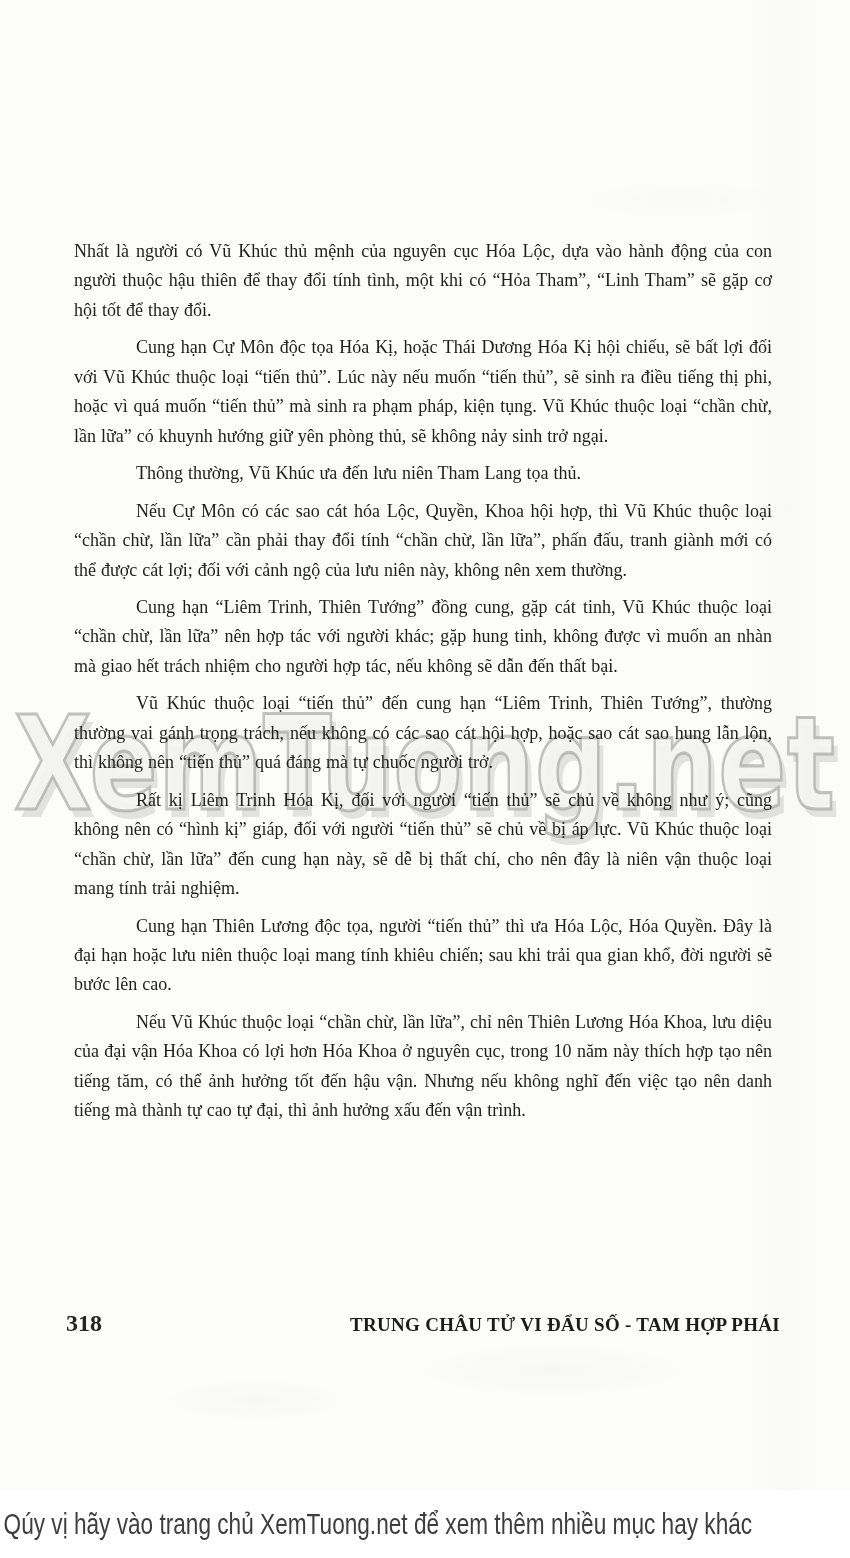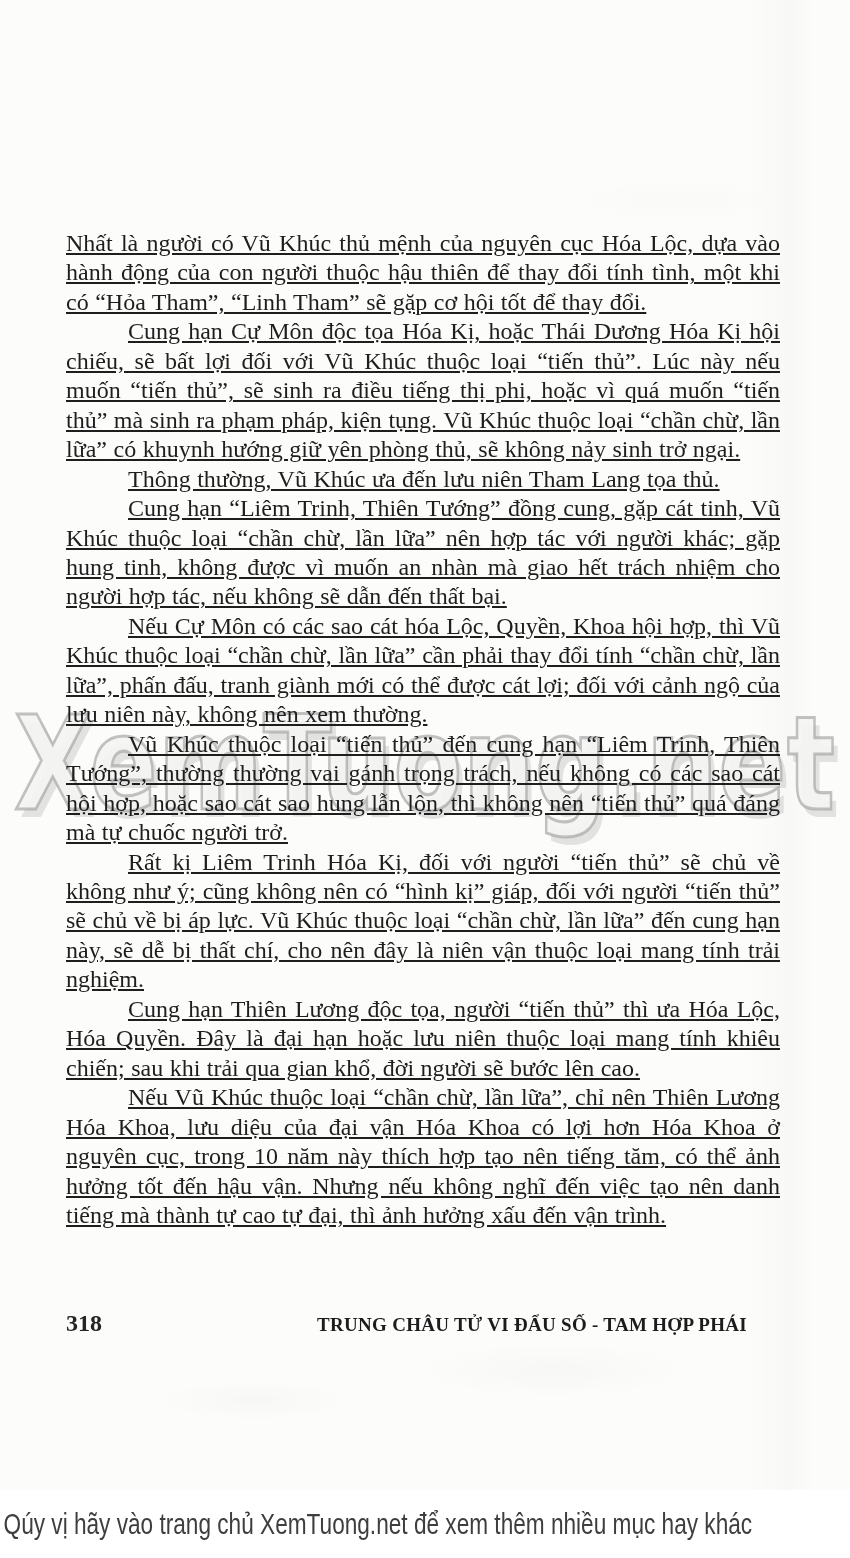--- a/index.html
+++ b/index.html
@@ -45,27 +45,26 @@
     pointer-events: none;
   }
 
   
   .text-block {
     position: absolute;
     left: 66px; right: 70px; top: 229px;
     z-index: 2;
   }
   .para {
-    margin: 0;
-    font-size: 24px;
+    margin: 8px;
+    font-size: 18px;
     line-height: 29.45px;
     text-align: justify;
     color: #1e1e1e;
     word-spacing: 0.5px;
-    text-decoration: underline;
   }
   .para.indent { text-indent: 62px; }
 
   
   .footer {
     position: absolute;
     left: 66px; right: 70px; top: 1310px;
     z-index: 2;
     display: flex;
     justify-content: space-between;
@@ -75,21 +74,20 @@
     font-weight: bold;
     font-size: 24px;
     color: #252525;
   }
   .book-title {
     font-family: "Liberation Serif", serif;
     font-weight: bold;
     font-size: 19px;
     letter-spacing: 0.3px;
     color: #1c1c1c;
-    margin-right: 33px;
   }
 
   
   .promo {
     position: absolute;
     left: 0; top: 1490px;
     width: 756px; height: 68px;
     background: #ffffff;
     display: flex;
     align-items: center;
@@ -109,22 +107,22 @@
 </head>
 <body>
 
 <div class="scan">
   <div class="watermark">XemTuong.net</div>
 
   <div class="text-block">
       <p class="para">Nhất là người có Vũ Khúc thủ mệnh của nguyên cục Hóa Lộc, dựa vào hành động của con người thuộc hậu thiên để thay đổi tính tình, một khi có “Hỏa Tham”, “Linh Tham” sẽ gặp cơ hội tốt để thay đổi.</p>
       <p class="para indent">Cung hạn Cự Môn độc tọa Hóa Kị, hoặc Thái Dương Hóa Kị hội chiếu, sẽ bất lợi đối với Vũ Khúc thuộc loại “tiến thủ”. Lúc này nếu muốn “tiến thủ”, sẽ sinh ra điều tiếng thị phi, hoặc vì quá muốn “tiến thủ” mà sinh ra phạm pháp, kiện tụng. Vũ Khúc thuộc loại “chần chừ, lần lữa” có khuynh hướng giữ yên phòng thủ, sẽ không nảy sinh trở ngại.</p>
       <p class="para indent">Thông thường, Vũ Khúc ưa đến lưu niên Tham Lang tọa thủ.</p>
+      <p class="para indent">Nếu Cự Môn có các sao cát hóa Lộc, Quyền, Khoa hội hợp, thì Vũ Khúc thuộc loại “chần chừ, lần lữa” cần phải thay đổi tính “chần chừ, lần lữa”, phấn đấu, tranh giành mới có thể được cát lợi; đối với cảnh ngộ của lưu niên này, không nên xem thường.</p>
       <p class="para indent">Cung hạn “Liêm Trinh, Thiên Tướng” đồng cung, gặp cát tinh, Vũ Khúc thuộc loại “chần chừ, lần lữa” nên hợp tác với người khác; gặp hung tinh, không được vì muốn an nhàn mà giao hết trách nhiệm cho người hợp tác, nếu không sẽ dẫn đến thất bại.</p>
-      <p class="para indent">Nếu Cự Môn có các sao cát hóa Lộc, Quyền, Khoa hội hợp, thì Vũ Khúc thuộc loại “chần chừ, lần lữa” cần phải thay đổi tính “chần chừ, lần lữa”, phấn đấu, tranh giành mới có thể được cát lợi; đối với cảnh ngộ của lưu niên này, không nên xem thường.</p>
       <p class="para indent">Vũ Khúc thuộc loại “tiến thủ” đến cung hạn “Liêm Trinh, Thiên Tướng”, thường thường vai gánh trọng trách, nếu không có các sao cát hội hợp, hoặc sao cát sao hung lẫn lộn, thì không nên “tiến thủ” quá đáng mà tự chuốc người trở.</p>
       <p class="para indent">Rất kị Liêm Trinh Hóa Kị, đối với người “tiến thủ” sẽ chủ về không như ý; cũng không nên có “hình kị” giáp, đối với người “tiến thủ” sẽ chủ về bị áp lực. Vũ Khúc thuộc loại “chần chừ, lần lữa” đến cung hạn này, sẽ dễ bị thất chí, cho nên đây là niên vận thuộc loại mang tính trải nghiệm.</p>
       <p class="para indent">Cung hạn Thiên Lương độc tọa, người “tiến thủ” thì ưa Hóa Lộc, Hóa Quyền. Đây là đại hạn hoặc lưu niên thuộc loại mang tính khiêu chiến; sau khi trải qua gian khổ, đời người sẽ bước lên cao.</p>
       <p class="para indent">Nếu Vũ Khúc thuộc loại “chần chừ, lần lữa”, chỉ nên Thiên Lương Hóa Khoa, lưu diệu của đại vận Hóa Khoa có lợi hơn Hóa Khoa ở nguyên cục, trong 10 năm này thích hợp tạo nên tiếng tăm, có thể ảnh hưởng tốt đến hậu vận. Nhưng nếu không nghĩ đến việc tạo nên danh tiếng mà thành tự cao tự đại, thì ảnh hưởng xấu đến vận trình.</p>
     </div>
 
   <div class="footer">
     <span class="page-num">318</span>
     <span class="book-title">TRUNG CHÂU TỬ VI ĐẨU SỐ - TAM HỢP PHÁI</span>
   </div>

